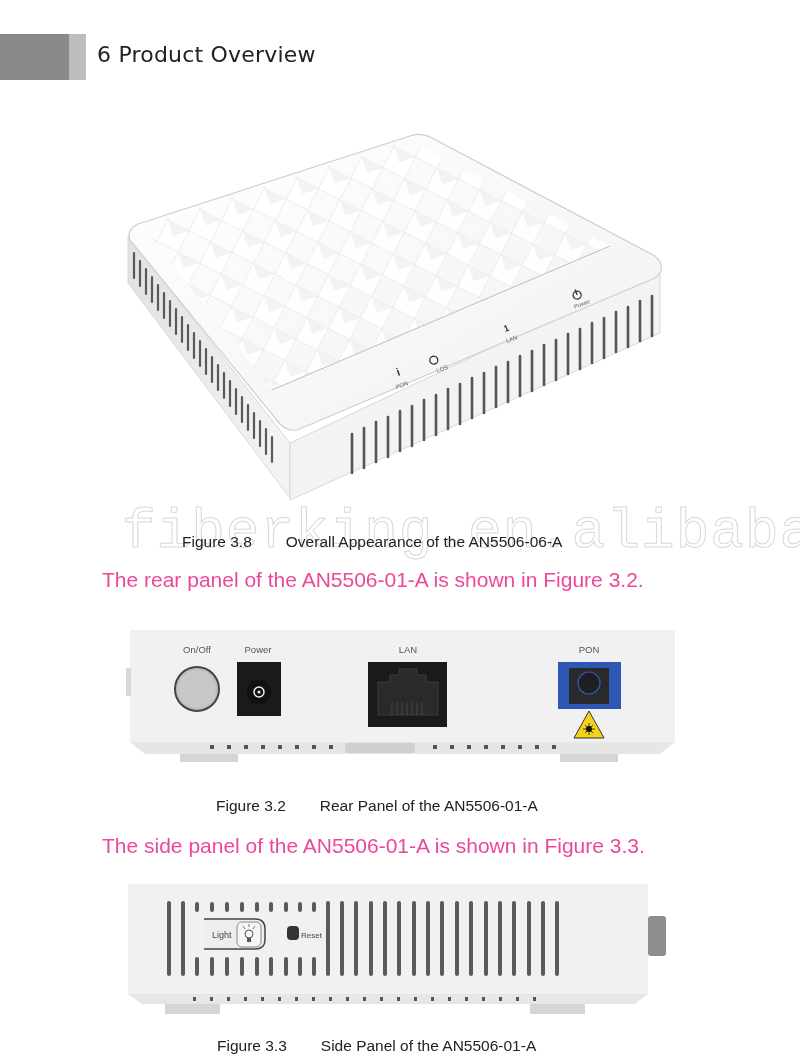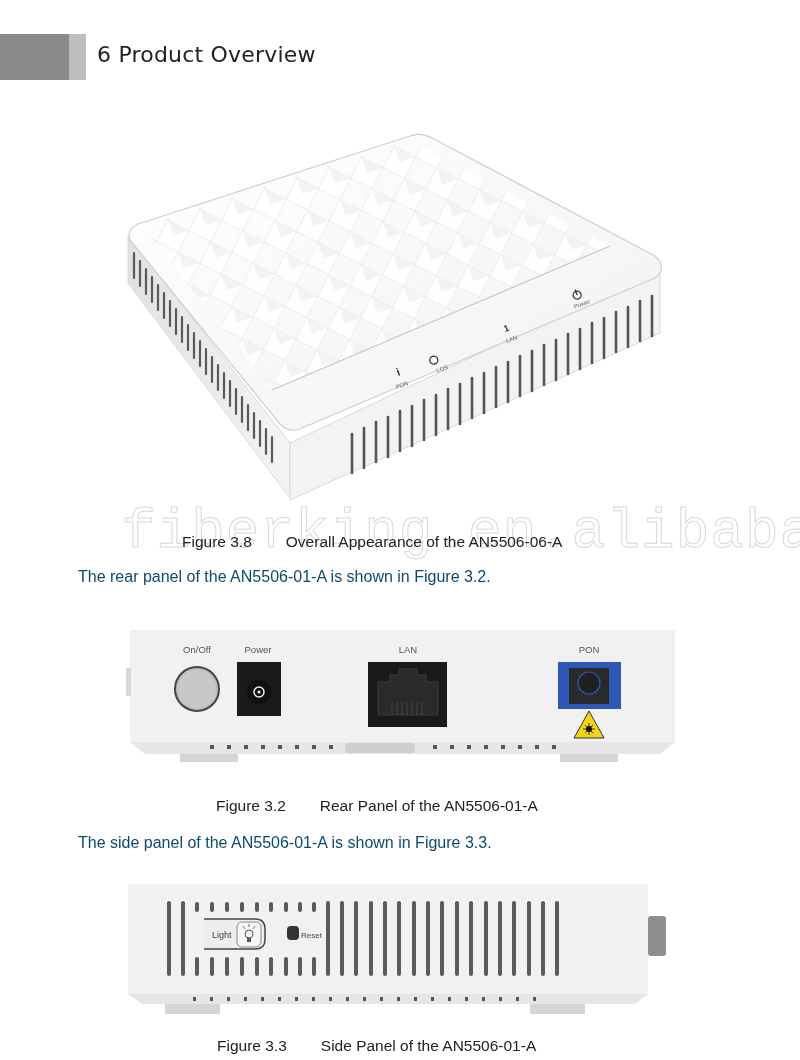--- a/index.html
+++ b/index.html
@@ -5,21 +5,21 @@
   html, body { margin:0; padding:0; background:#ffffff; }
   body { width:800px; height:1060px; position:relative; overflow:hidden; font-family:"Liberation Sans", sans-serif; color:#111; }
   .hdr-block-dark { position:absolute; left:0; top:34px; width:69px; height:46px; background:#8a8a8a; }
   .hdr-block-light { position:absolute; left:69px; top:34px; width:17px; height:46px; background:#bdbdbd; }
   .hdr-title { position:absolute; left:97px; top:42px; font-family:"DejaVu Sans", sans-serif; font-size:22px; color:#222; letter-spacing:0.2px; }
 
   .fig1 { position:absolute; left:120px; top:128px; width:560px; height:390px; }
   .watermark { position:absolute; left:122px; top:500px; font-family:Liberation Mono, monospace; font-size:56px; color:transparent; -webkit-text-stroke:1px #d8d8d8; letter-spacing:1px; white-space:nowrap; }
   .caption { position:absolute; font-size:15.5px; color:#222; white-space:nowrap; }
   .caption .num { display:inline-block; margin-right:34px; }
-  .para { position:absolute; left:78px; font-size:16px; color:#0c4a6e; white-space:nowrap; }
+  .para { position:absolute; left:102px; font-size:21px; color:#ec4899; white-space:nowrap; }
 
   .fig2 { position:absolute; left:120px; top:620px; width:560px; height:148px; }
   .fig3 { position:absolute; left:120px; top:876px; width:560px; height:140px; }
   svg text { font-family:"Liberation Sans", sans-serif; }
 </style>
 </head>
 <body>
 
 <div class="hdr-block-dark"></div>
 <div class="hdr-block-light"></div>

